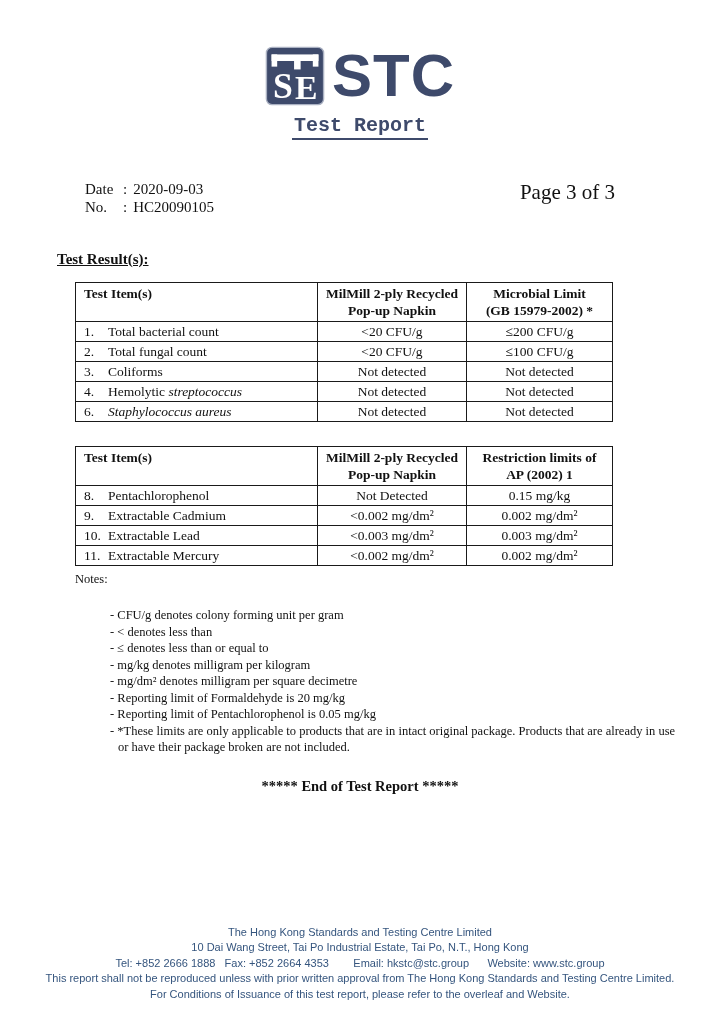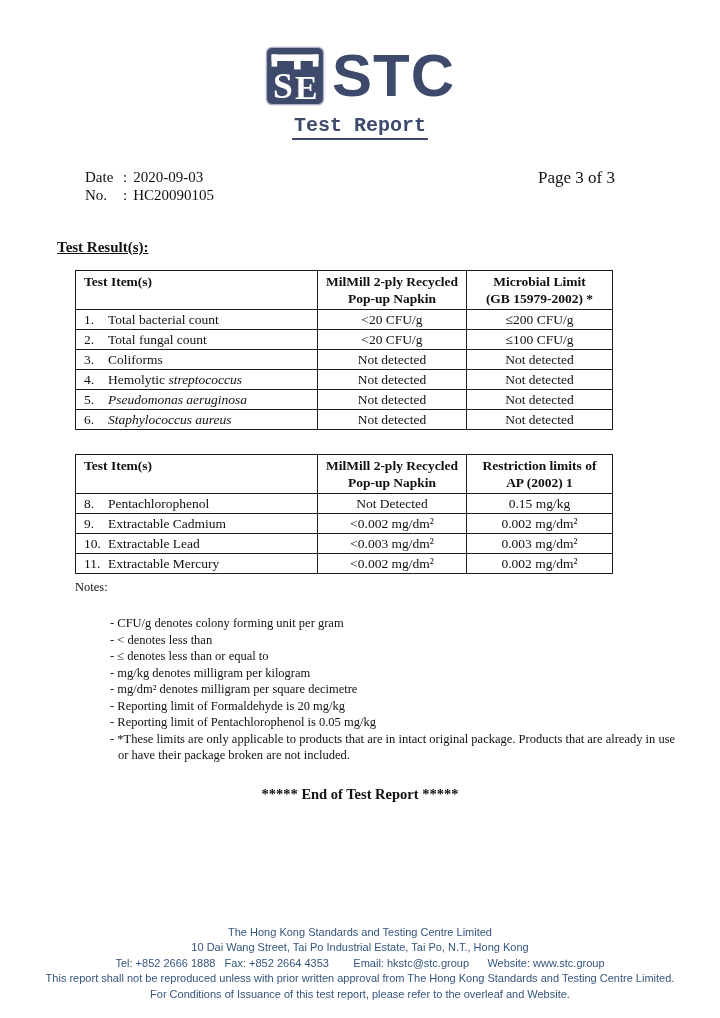--- a/index.html
+++ b/index.html
@@ -39,31 +39,31 @@
     font-family: Liberation Mono, monospace;
     font-weight: 700;
     font-size: 20px;
     color: #3E4A6B;
     border-bottom: 2.5px solid #3E4A6B;
     padding: 0 2px 1px 2px;
   }
 
   
   .meta {
-    margin-top: 28px;
+    margin-top: 40px;
     padding-left: 85px;
     padding-right: 105px;
     display: flex;
     justify-content: space-between;
     font-size: 15px;
   }
   .meta-line { line-height: 18px; }
   .meta-label { display: inline-block; width: 38px; }
   .meta-colon { display: inline-block; margin-right: 6px; }
-  .meta-right { font-size: 17px; }
+  .meta-right { font-size: 21px; }
 
   
   .section-heading {
     margin: 35px 0 0 57px;
     font-size: 15px;
     font-weight: 700;
     text-decoration: underline;
   }
 
   
@@ -199,25 +199,20 @@
         <td class="val">&lt;20 CFU/g</td>
         <td class="val">≤100 CFU/g</td>
       </tr>
       <tr>
         <td class="item"><span class="num">3.</span><span>Coliforms</span><span class="sp-italic"></span></td>
         <td class="val">Not detected</td>
         <td class="val">Not detected</td>
       </tr>
       <tr>
         <td class="item"><span class="num">4.</span><span>Hemolytic </span><span class="sp-italic">streptococcus</span></td>
-        <td class="val">Not detected</td>
-        <td class="val">Not detected</td>
-      </tr>
-      <tr>
-        <td class="item"><span class="num">5.</span><span></span><span class="sp-italic">Pseudomonas aeruginosa</span></td>
         <td class="val">Not detected</td>
         <td class="val">Not detected</td>
       </tr>
       <tr>
         <td class="item"><span class="num">6.</span><span></span><span class="sp-italic">Staphylococcus aureus</span></td>
         <td class="val">Not detected</td>
         <td class="val">Not detected</td>
       </tr>
     </tbody>
   </table>

